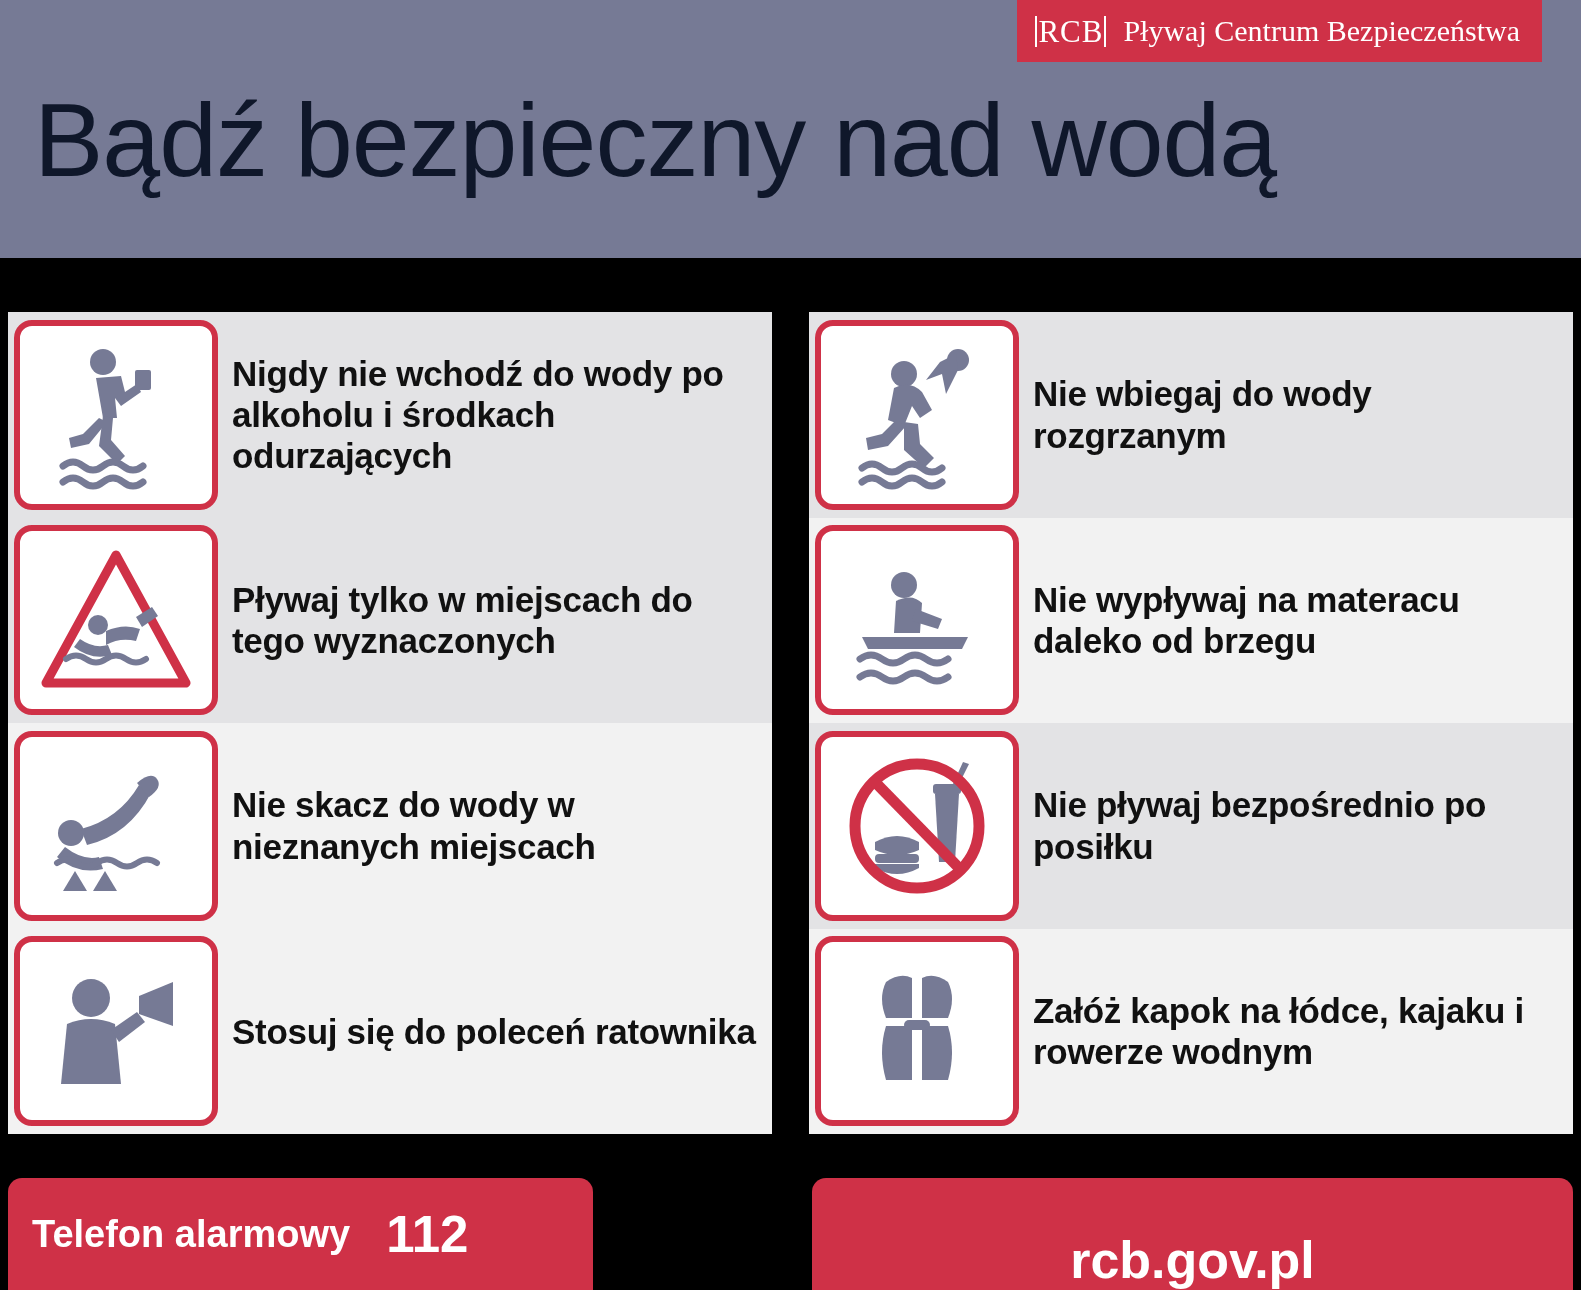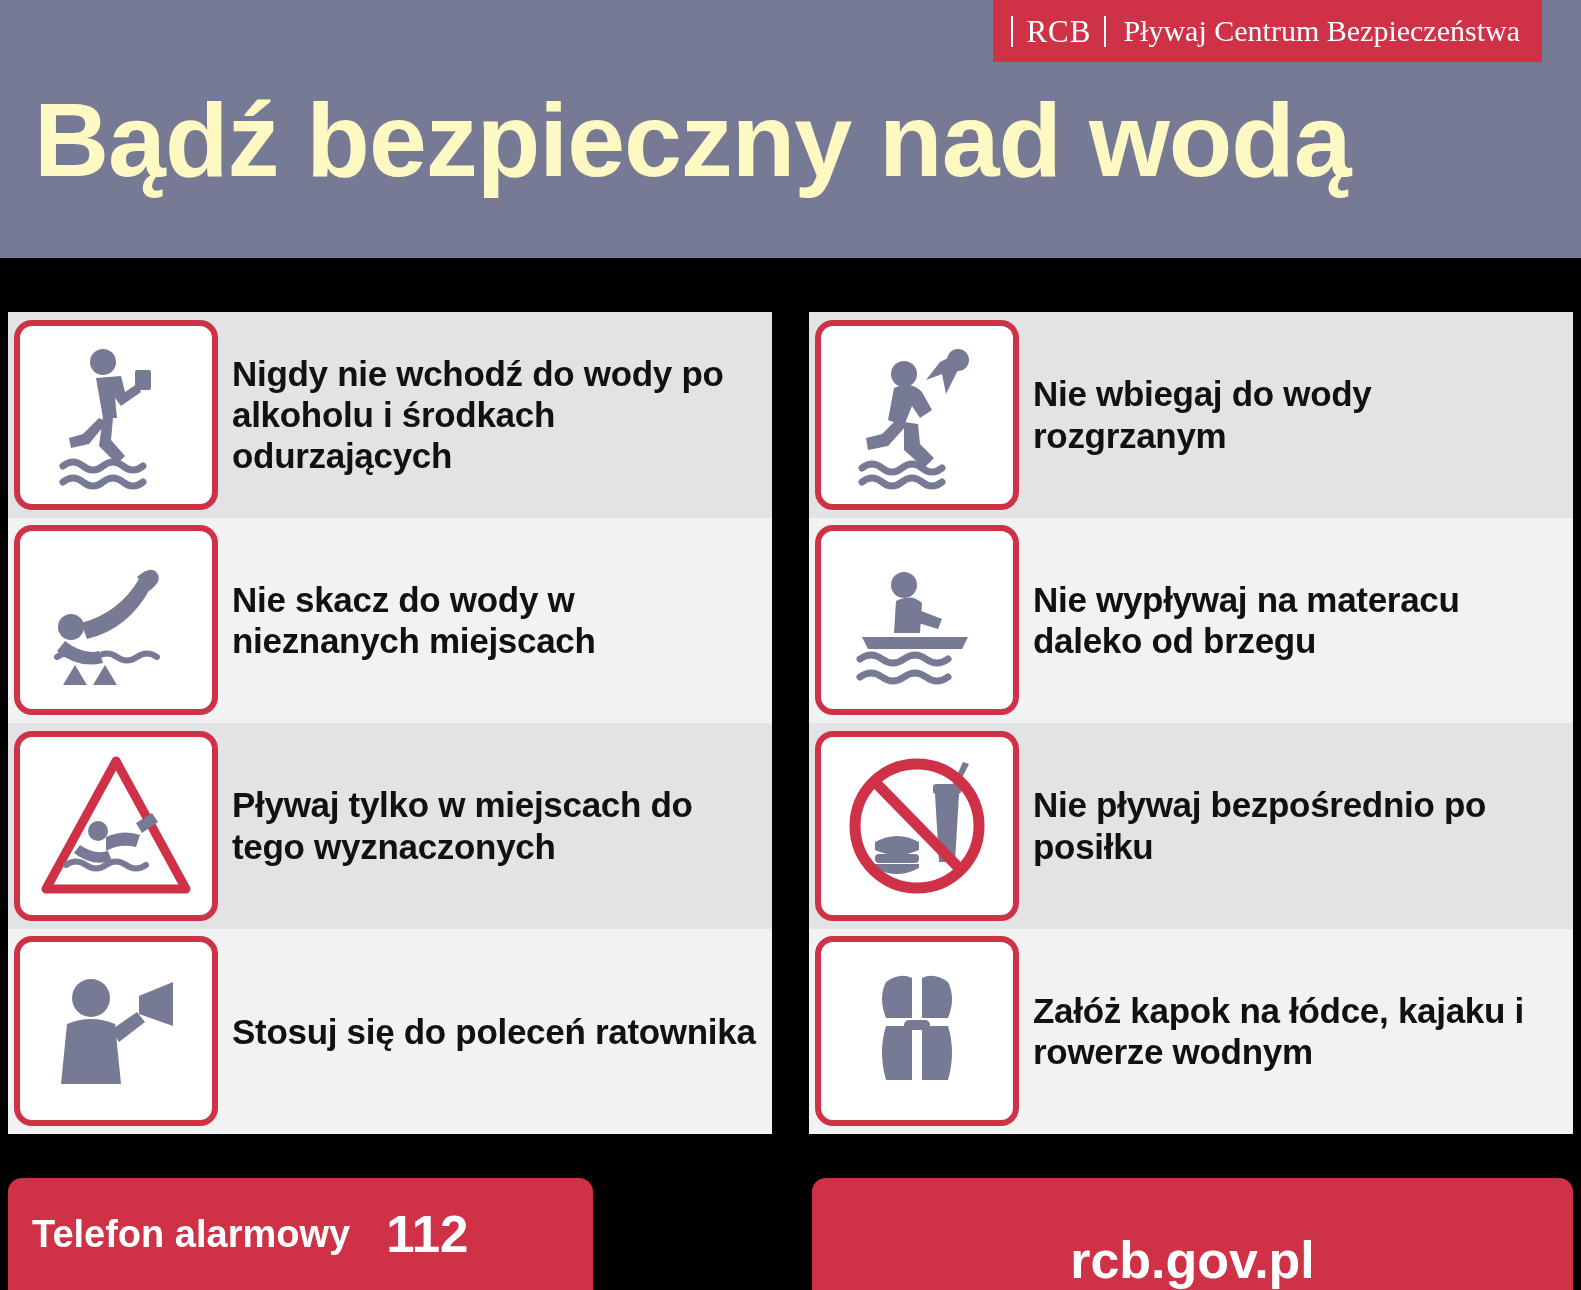--- a/index.html
+++ b/index.html
@@ -32,40 +32,40 @@
     background: #cf3147;
     display: flex;
     align-items: center;
     padding: 0 22px 0 18px;
   }
   .brand-rcb {
     font-family: "Liberation Serif", serif;
     color: #ffffff;
     font-size: 31px;
     letter-spacing: 1px;
-    padding: 0 13px;
+    padding: 0 1px;
     border-left: 2px solid #ffffff;
     border-right: 2px solid #ffffff;
     line-height: 1;
   }
   .brand-name {
     font-family: "Liberation Serif", serif;
     color: #ffffff;
     font-size: 30px;
     margin-left: 17px;
     line-height: 1;
     white-space: nowrap;
   }
   .title {
     position: absolute;
     left: 34px;
     top: 88px;
-    color: #fef9c3;
+    color: #0f172a;
     font-size: 104px;
-    font-weight: bold;
+    font-weight: normal;
     line-height: 1.0;
     letter-spacing: -1px;
     white-space: nowrap;
   }
 
   
   .columns {
     position: absolute;
     left: 0; top: 312px;
     width: 1581px;
@@ -185,57 +185,57 @@
             </g>
             <g stroke="#767a95" stroke-width="7" fill="none" stroke-linecap="round">
               <path d="M22 126 q10 -8 20 0 q10 8 20 0 q10 -8 20 0 q10 8 20 0"></path>
               <path d="M22 142 q10 -8 20 0 q10 8 20 0 q10 -8 20 0 q10 8 20 0"></path>
             </g>
           </svg>
         </div>
         <div class="rowtext">Nigdy nie wchodź do wody po alkoholu i środkach odurzających</div>
       </div>
 
+      <div class="row">
+        <div class="iconbox">
+          <svg width="152" height="146" viewBox="0 0 152 146">
+            <path d="M76 8 L146 136 L6 136 Z" fill="#ffffff" stroke="#cf3147" stroke-width="9" stroke-linejoin="round"></path>
+            <g fill="#767a95">
+              <circle cx="58" cy="78" r="10"></circle>
+              <path d="M66 84 q18 -8 34 -2 l-4 12 q-16 -4 -30 4 Z"></path>
+              <path d="M96 70 l16 -10 l6 9 l-16 11 Z"></path>
+              <path d="M40 92 q14 10 28 6 l4 10 q-20 6 -38 -8 Z"></path>
+            </g>
+            <g stroke="#767a95" stroke-width="6" fill="none" stroke-linecap="round">
+              <path d="M26 112 q10 -7 20 0 q10 7 20 0 q10 -7 20 0 q10 7 20 0"></path>
+            </g>
+          </svg>
+        </div>
+        <div class="rowtext">Pływaj tylko w miejscach do tego wyznaczonych</div>
+      </div>
+
       <div class="row alt">
         <div class="iconbox">
           <svg width="150" height="150" viewBox="0 0 150 150">
             <g fill="#767a95">
               <circle cx="30" cy="82" r="13"></circle>
               <path d="M40 78 q38 -10 58 -44 l12 8 q-22 42 -64 52 Z"></path>
               <path d="M96 32 q14 -12 20 -4 q6 8 -8 18 Z"></path>
               <path d="M24 96 q18 14 34 10 l4 12 q-26 6 -46 -12 Z"></path>
             </g>
             <g stroke="#767a95" stroke-width="6" fill="none" stroke-linecap="round">
               <path d="M16 112 q10 -7 20 0 q10 7 20 0 q10 -7 20 0 q10 7 20 0 q10 -7 20 0"></path>
             </g>
             <g fill="#767a95">
               <path d="M22 140 L34 120 L46 140 Z"></path>
               <path d="M52 140 L64 120 L76 140 Z"></path>
             </g>
           </svg>
         </div>
         <div class="rowtext">Nie skacz do wody w nieznanych miejscach</div>
-      </div>
-
-      <div class="row">
-        <div class="iconbox">
-          <svg width="152" height="146" viewBox="0 0 152 146">
-            <path d="M76 8 L146 136 L6 136 Z" fill="#ffffff" stroke="#cf3147" stroke-width="9" stroke-linejoin="round"></path>
-            <g fill="#767a95">
-              <circle cx="58" cy="78" r="10"></circle>
-              <path d="M66 84 q18 -8 34 -2 l-4 12 q-16 -4 -30 4 Z"></path>
-              <path d="M96 70 l16 -10 l6 9 l-16 11 Z"></path>
-              <path d="M40 92 q14 10 28 6 l4 10 q-20 6 -38 -8 Z"></path>
-            </g>
-            <g stroke="#767a95" stroke-width="6" fill="none" stroke-linecap="round">
-              <path d="M26 112 q10 -7 20 0 q10 7 20 0 q10 -7 20 0 q10 7 20 0"></path>
-            </g>
-          </svg>
-        </div>
-        <div class="rowtext">Pływaj tylko w miejscach do tego wyznaczonych</div>
       </div>
 
       <div class="row alt">
         <div class="iconbox">
           <svg width="150" height="150" viewBox="0 0 150 150">
             <g fill="#767a95">
               <circle cx="50" cy="42" r="19"></circle>
               <path d="M26 68 q24 -10 48 0 l6 60 l-60 0 Z"></path>
               <path d="M70 74 L96 56 L104 66 L78 86 Z"></path>
               <path d="M98 40 L132 26 L132 70 L98 58 Z"></path>

